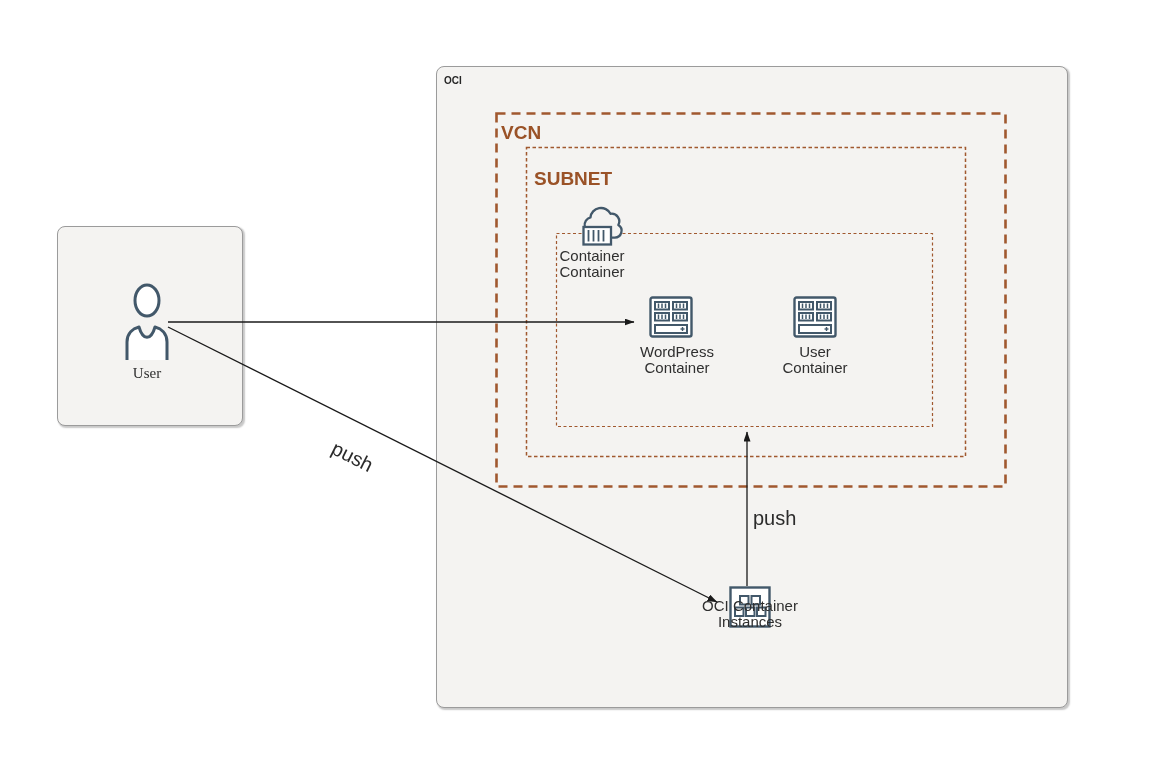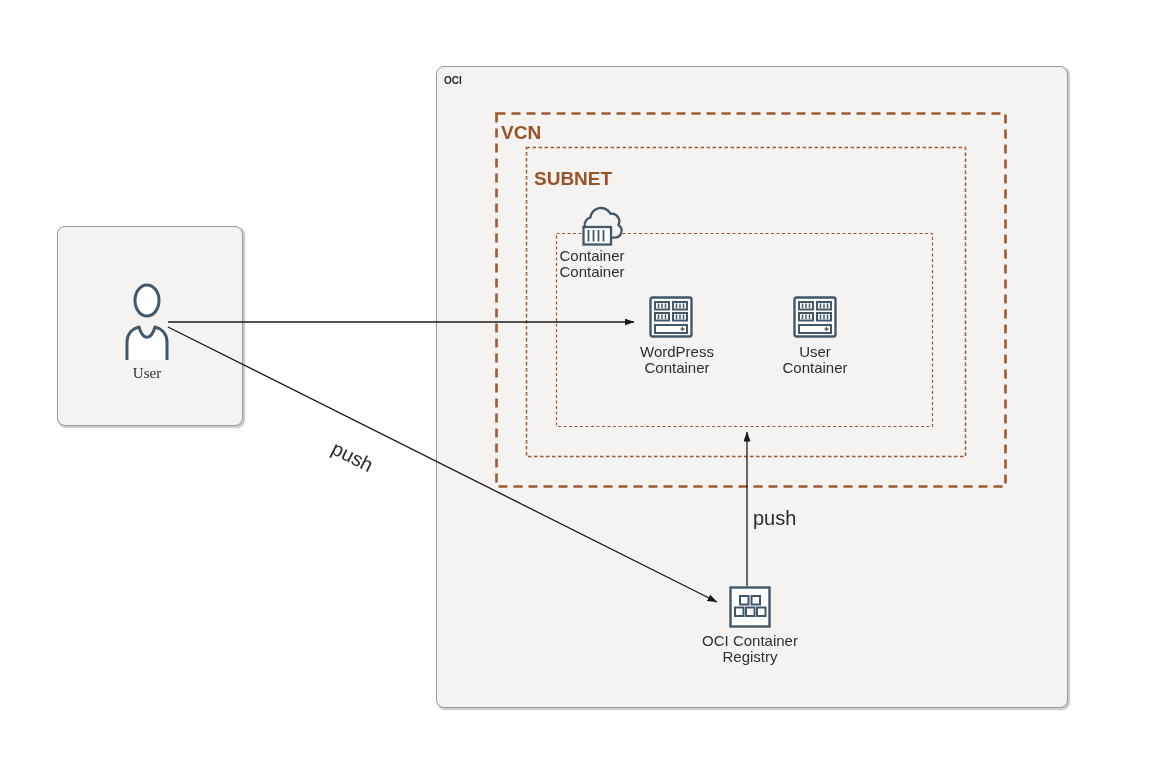--- a/index.html
+++ b/index.html
@@ -160,19 +160,19 @@
 <svg class="icon" style="left:729px;top:586px;" width="42" height="42" viewBox="0 0 42 42">
   <rect x="1.5" y="1.5" width="39" height="39" fill="#ffffff" stroke="#42586a" stroke-width="2.4"></rect>
   <g stroke="#42586a" fill="none" stroke-width="2">
     <rect x="11" y="10" width="8.5" height="8.5"></rect>
     <rect x="22.5" y="10" width="8.5" height="8.5"></rect>
     <rect x="6" y="21.5" width="8.5" height="8.5"></rect>
     <rect x="17" y="21.5" width="8.5" height="8.5"></rect>
     <rect x="28" y="21.5" width="8.5" height="8.5"></rect>
   </g>
 </svg>
-<div class="node-label" style="left:690px;top:633px;width:120px;">
+<div class="node-label" style="left:690px;top:598px;width:120px;">
   <span>OCI Container</span>
-  <span>Registry</span>
+  <span>Instances</span>
 </div>
 
 <div class="edge-label" style="left:338px;top:437px;transform:rotate(26.5deg);transform-origin:left top;">push</div>
 <div class="edge-label" style="left:753px;top:507px;">push</div>
 
 </body></html>

